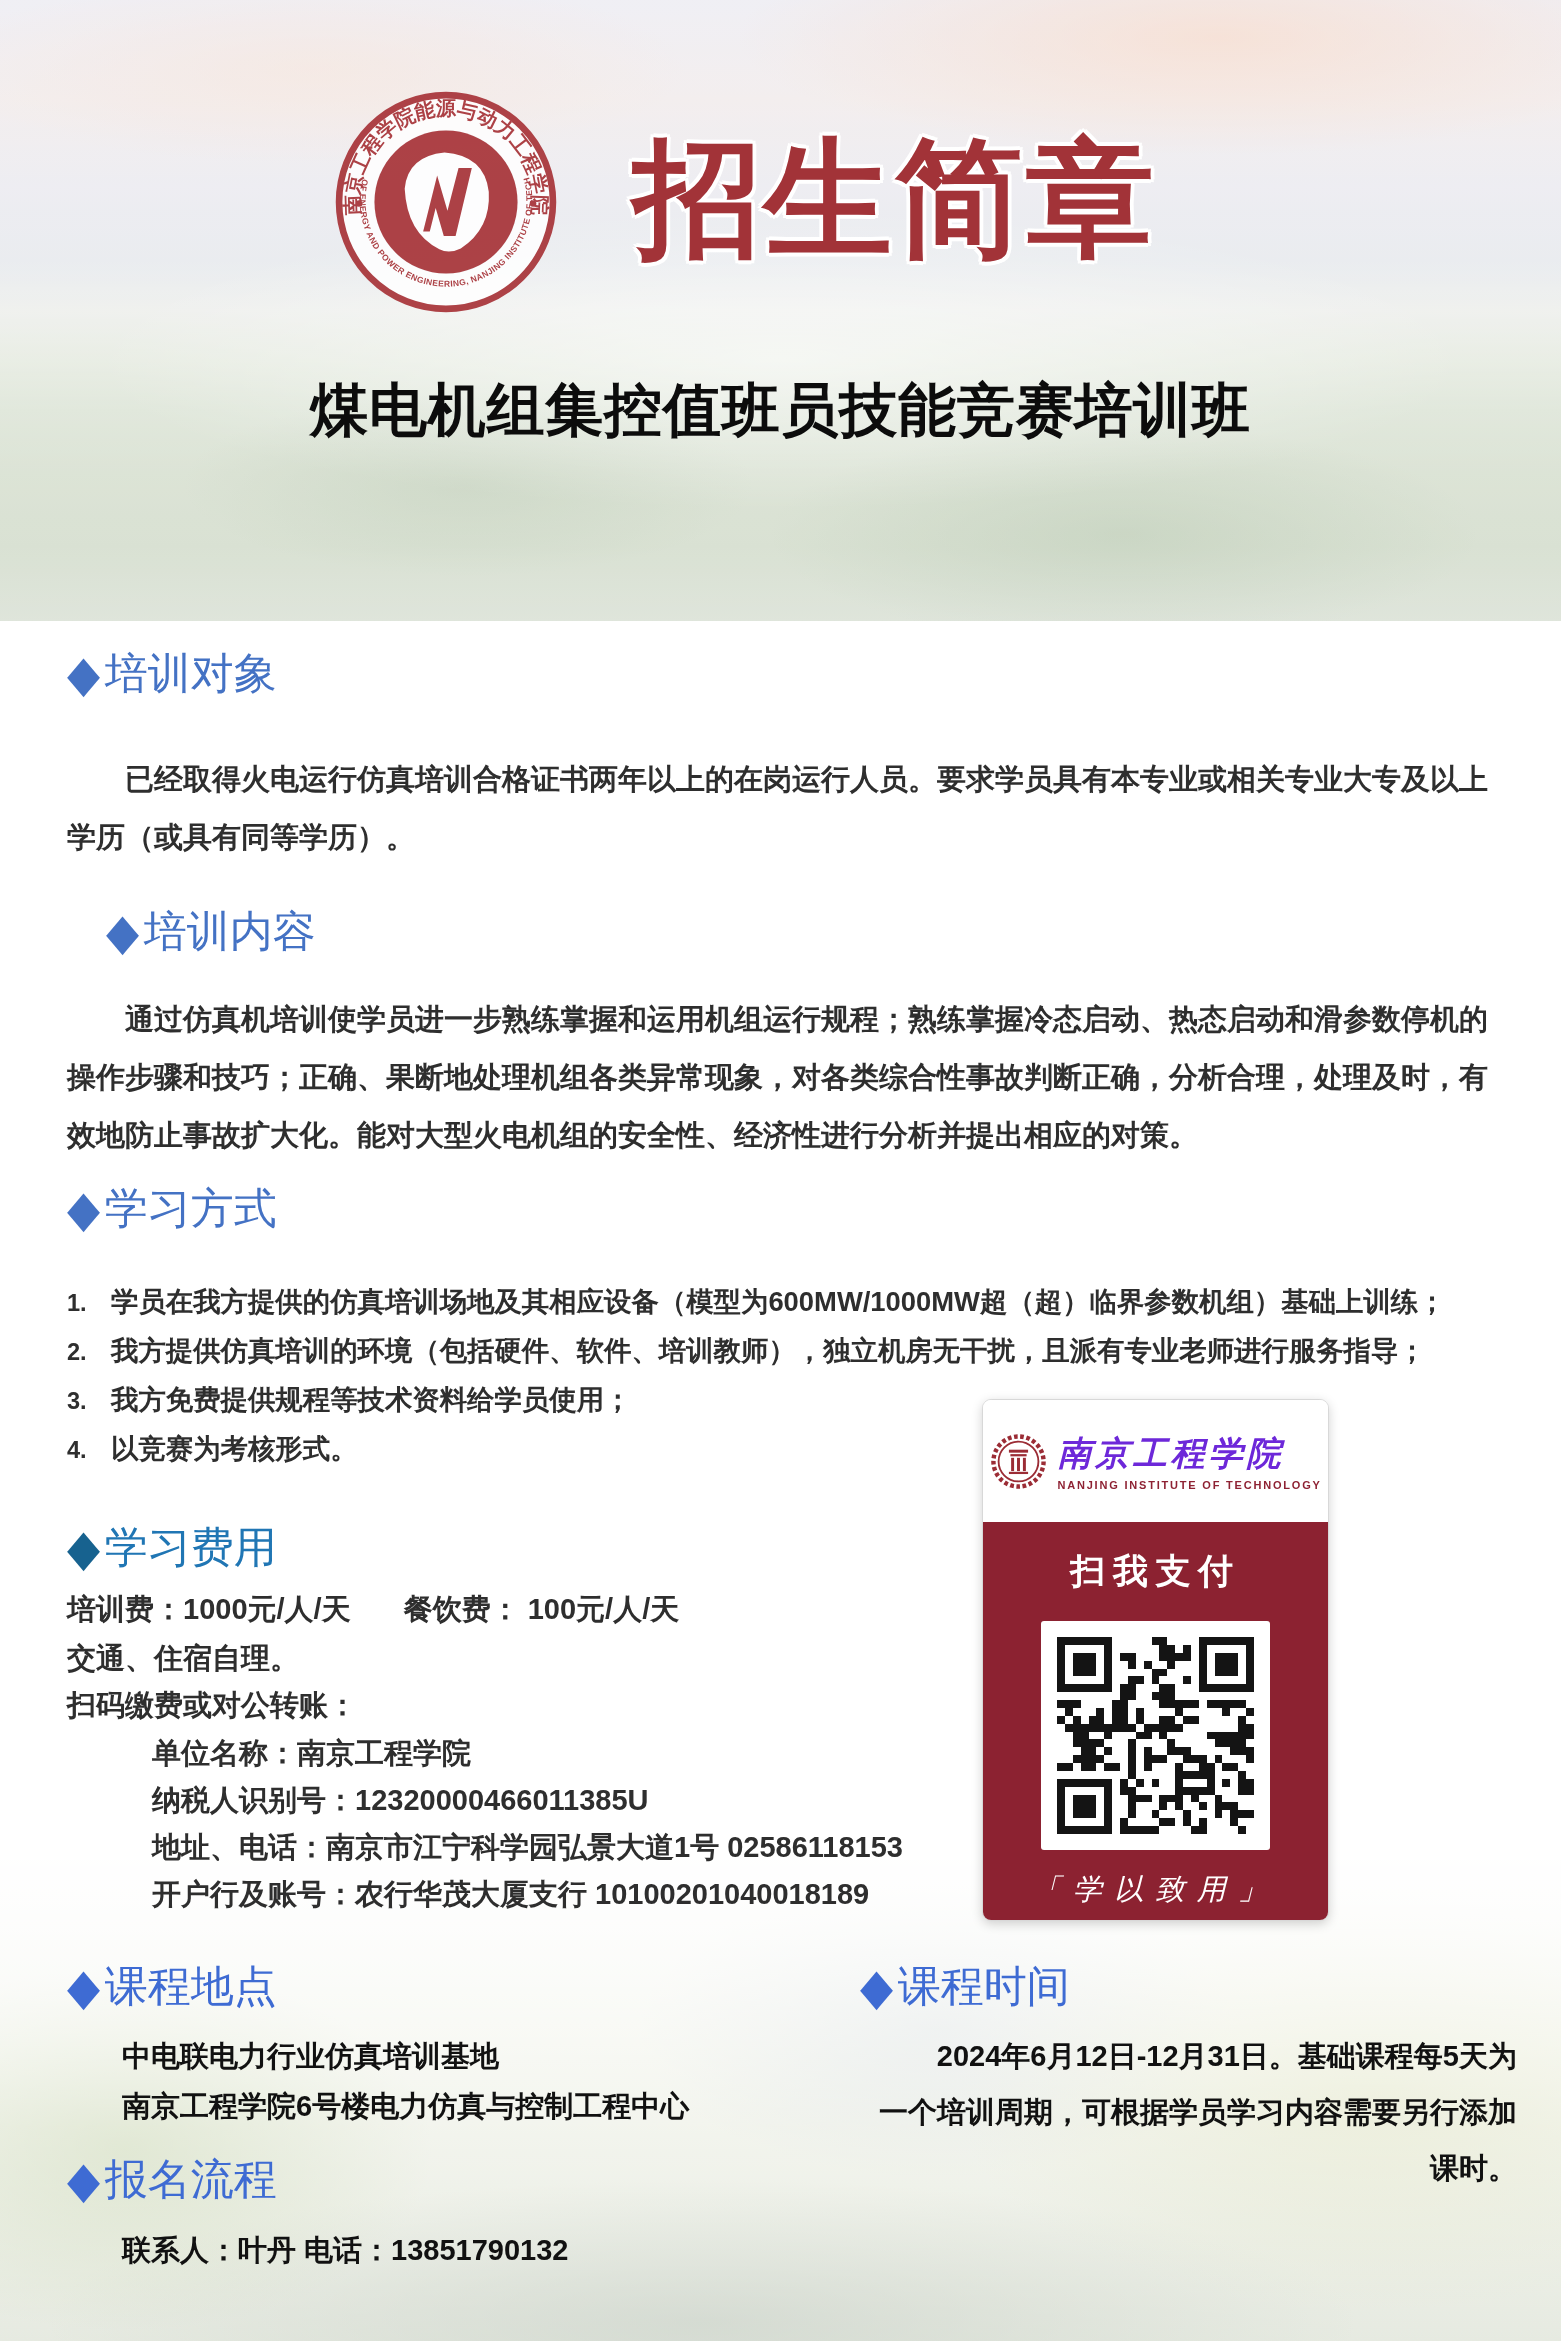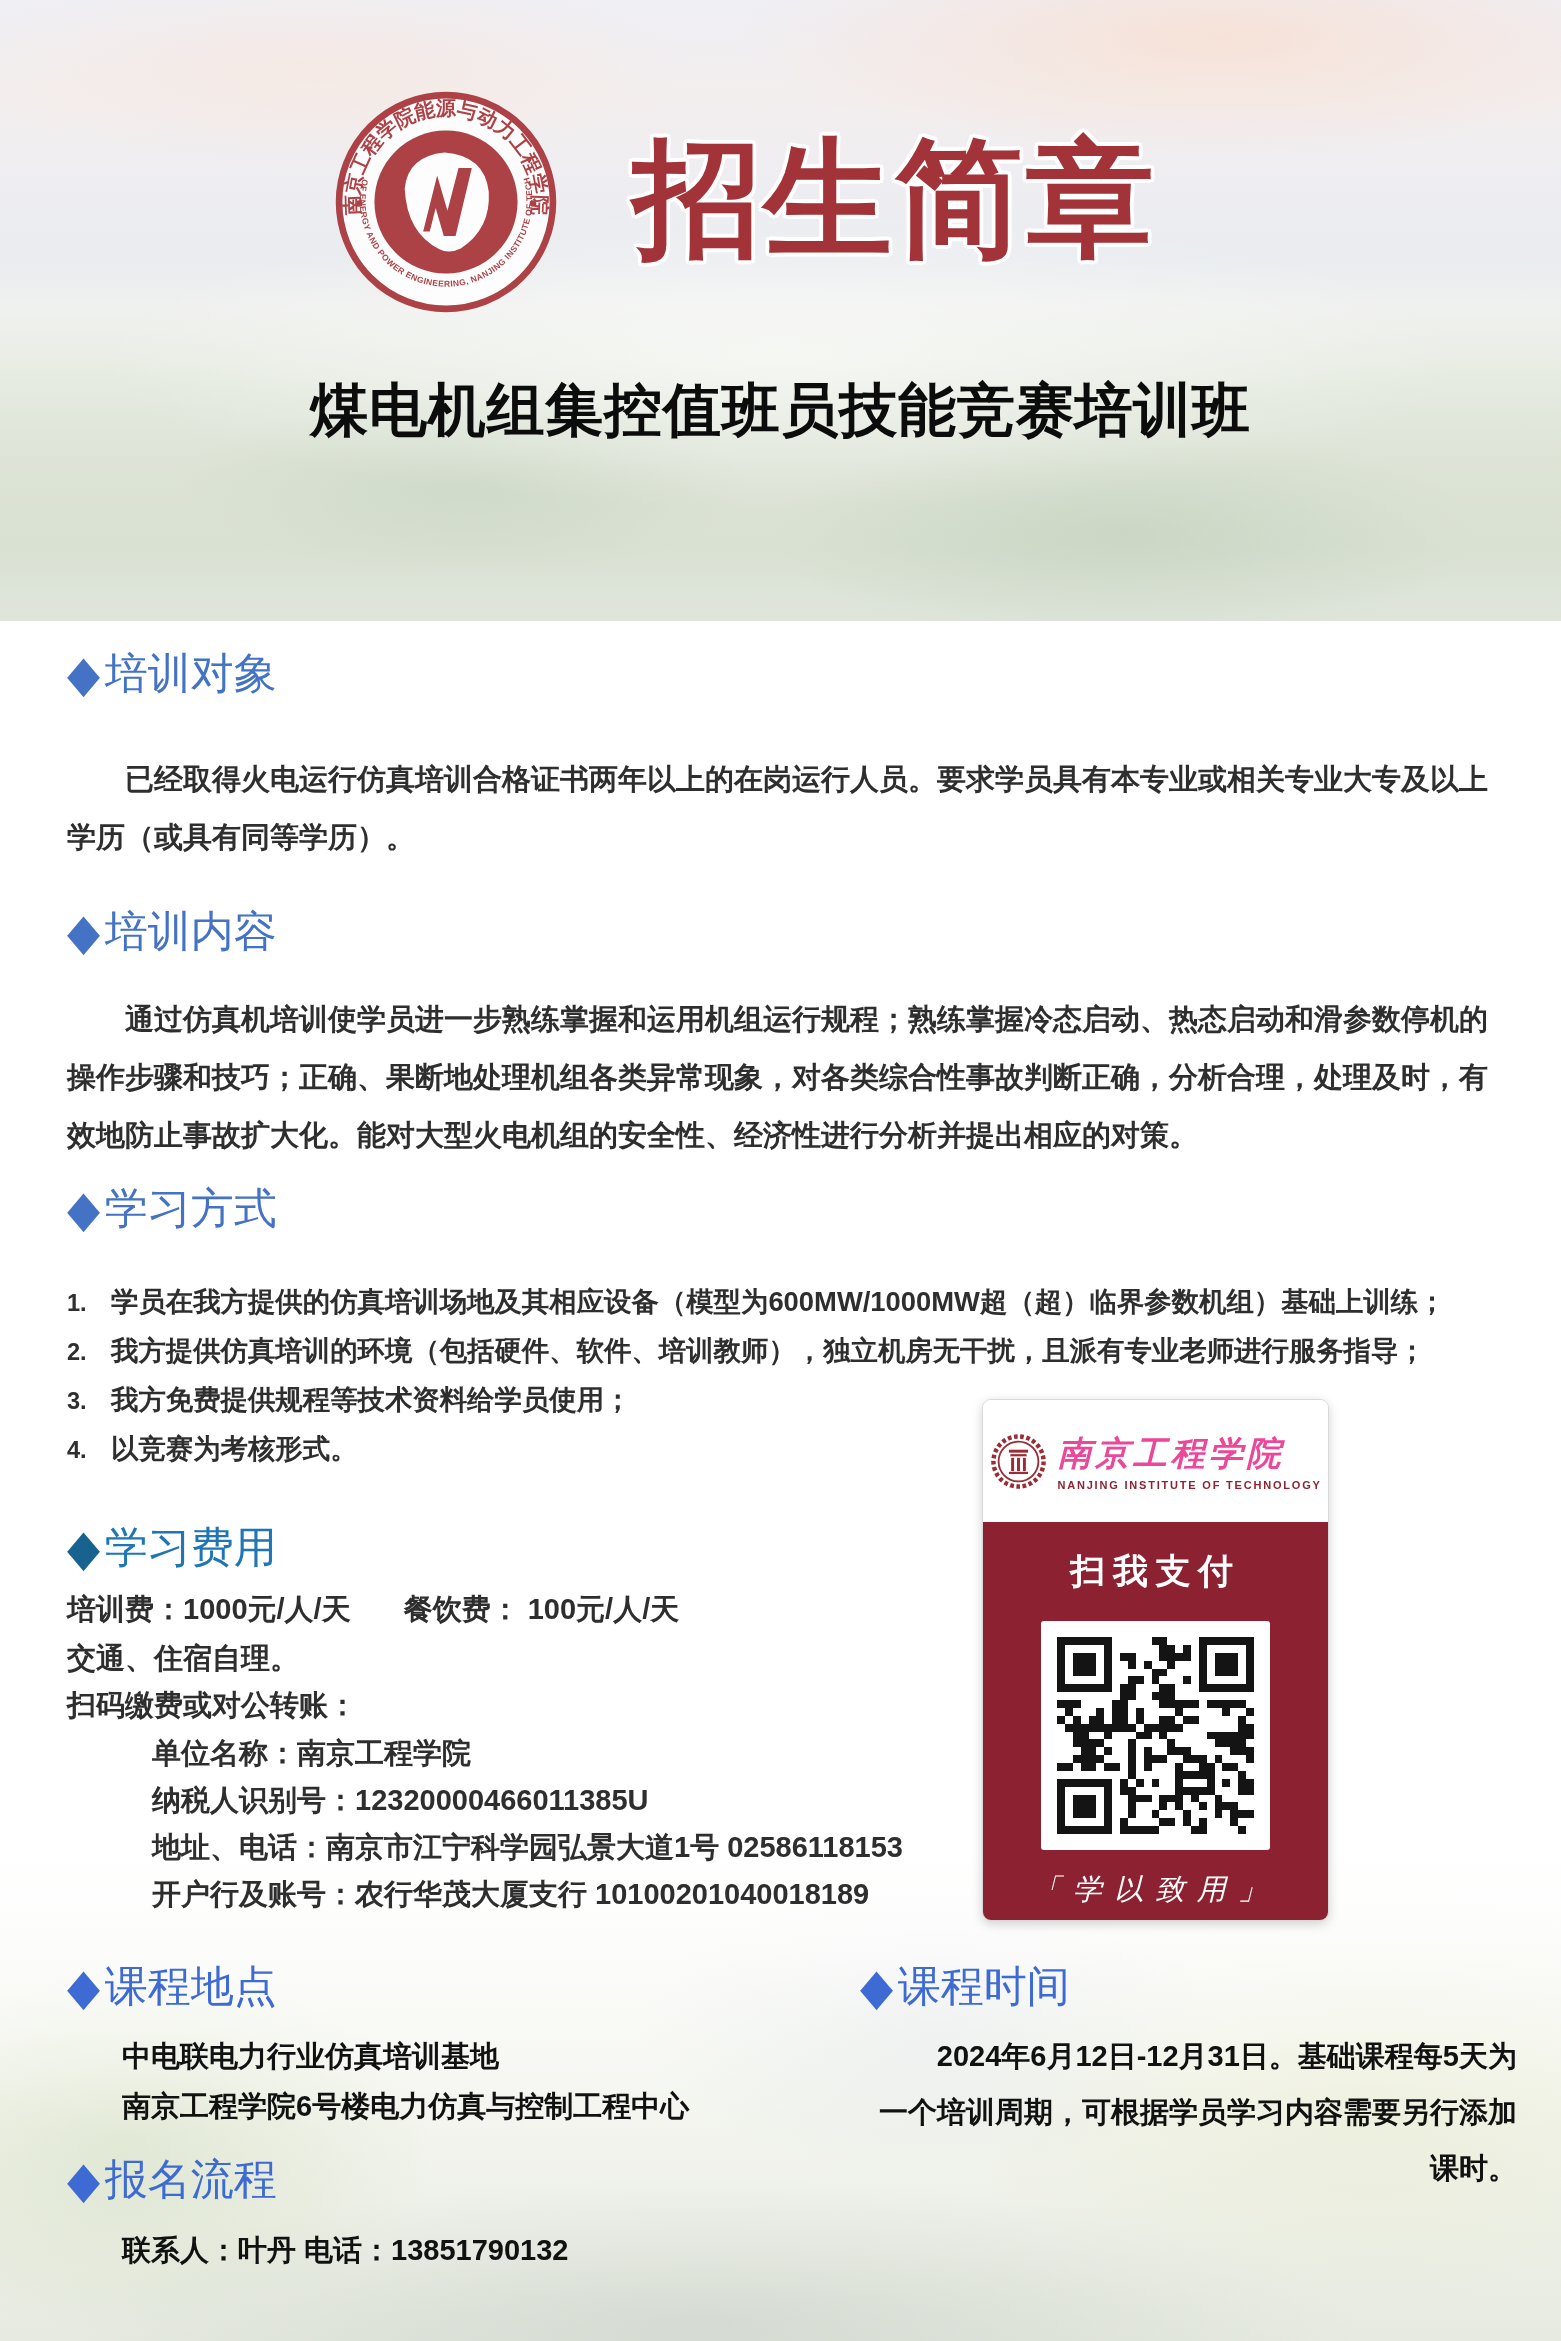--- a/index.html
+++ b/index.html
@@ -40,21 +40,21 @@
     text-shadow:-3px -3px 0 #fff,3px -3px 0 #fff,-3px 3px 0 #fff,3px 3px 0 #fff,0 -3.8px 0 #fff,0 3.8px 0 #fff,-3.8px 0 0 #fff,3.8px 0 0 #fff;
   }
   .main-title{
     position:absolute;left:0;top:372px;width:1561px;z-index:2;text-align:center;
     font-size:58px;font-weight:900;color:#0c0c0c;letter-spacing:0.8px;
   }
   
   .heading{position:absolute;left:67px;z-index:3;font-size:43px;font-weight:500;white-space:nowrap;}
   .heading .dia{display:inline-block;transform:scaleY(1.18);margin-right:4.6px;}
   .h-audience{top:645px;color:#4472C4;}
-  .h-content{top:903px;color:#4472C4;}
+  .h-content{top:903px;color:#4472C4;margin-left:39px;}
   .h-method{top:1180px;color:#4472C4;}
   .h-fees{top:1519px;color:#2076B4;}
   .h-fees .dia{color:#17628F;}
   .h-location{top:1958px;color:#3E6BD3;}
   .h-time{left:860px;top:1958px;color:#3E6BD3;}
   .h-signup{top:2151px;color:#3E6BD3;}
   
   .para{
     position:absolute;left:67px;width:1435px;z-index:3;margin:0;
     font-size:29px;font-weight:700;color:#2e2e2e;line-height:58px;text-indent:2em;
@@ -75,21 +75,21 @@
   .fee-d2{top:1828px;left:152px;}
   .fee-d3{top:1875px;left:152px;}
   
   .card{
     position:absolute;left:982px;top:1399px;width:345px;height:520px;z-index:4;
     background:#ffffff;border-radius:9.1px;border:0.8px solid #d8d8d8;
     box-shadow:0 3px 10.7px rgba(0,0,0,0.18);overflow:hidden;
   }
   .card-top{height:122px;display:flex;align-items:center;justify-content:center;gap:9.1px;background:#fff;}
   .njit-icon{width:59px;height:59px;flex:0 0 auto;}
-  .njit-cn{font-size:34px;font-weight:900;color:#ec4899;letter-spacing:3.8px;white-space:nowrap;font-style:italic;}
+  .njit-cn{font-size:34px;font-weight:900;color:#6d28d9;letter-spacing:3.8px;white-space:nowrap;font-style:italic;}
   .njit-en{font-size:11px;font-weight:700;color:#8E2233;letter-spacing:1.8px;white-space:nowrap;margin-top:1.5px;}
   .card-body{height:398px;background:#8C2231;display:flex;flex-direction:column;align-items:center;}
   .scan-label{margin-top:26px;font-size:35px;font-weight:900;color:#ffffff;letter-spacing:7.6px;}
   .qr-box{margin-top:26px;width:197px;height:197px;background:#ffffff;padding:16px;border-radius:3px;}
   .qr-box svg{width:100%;height:100%;shape-rendering:crispEdges;display:block;}
   .motto{margin-top:20px;font-size:29px;color:#ffffff;letter-spacing:12.2px;font-style:italic;white-space:nowrap;}
   
   .loc-line{position:absolute;left:122px;z-index:3;font-size:29px;font-weight:900;color:#111;white-space:nowrap;}
   .loc-1{top:2037px;}
   .loc-2{top:2087px;}

